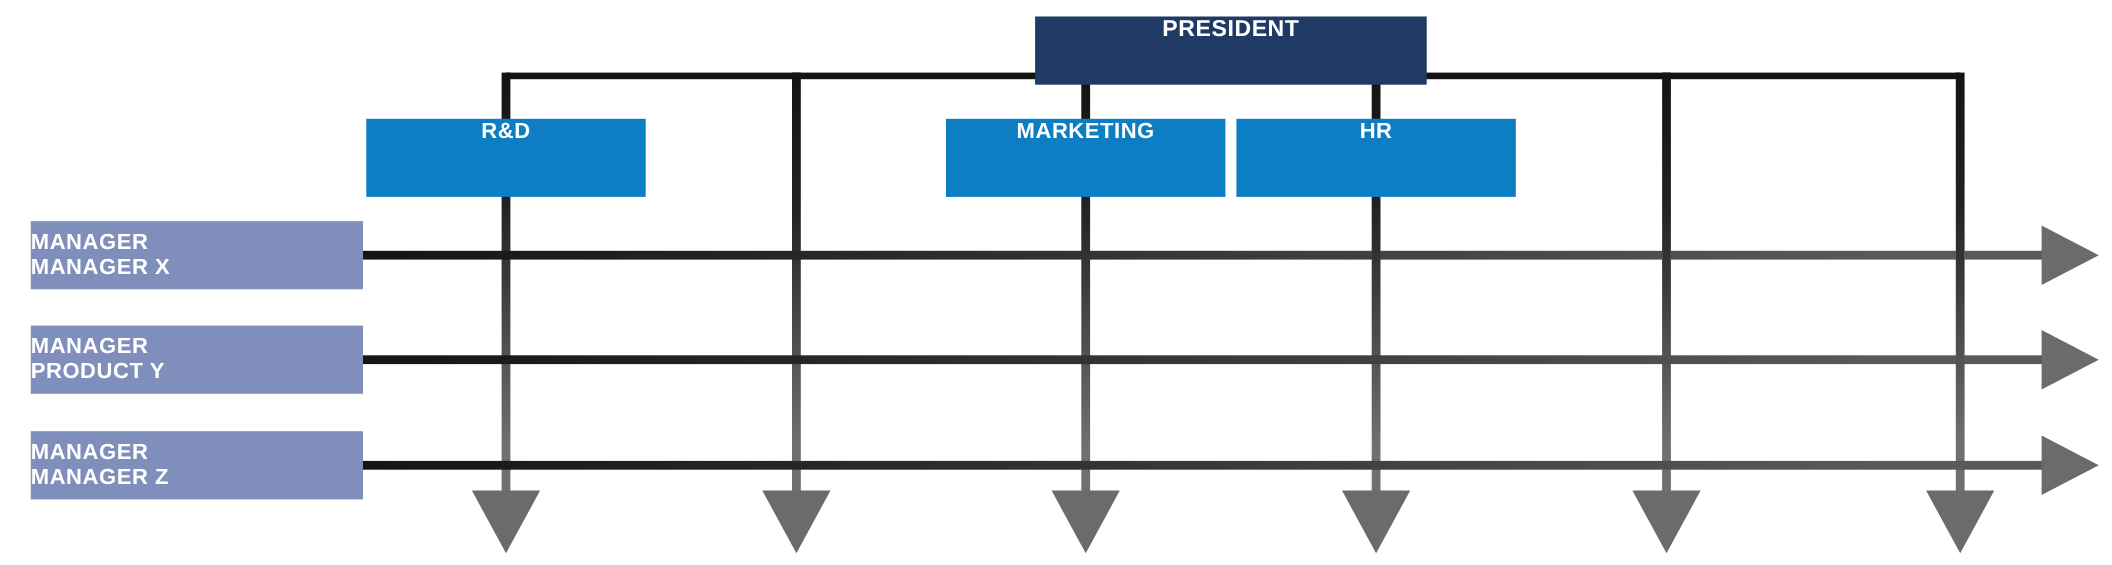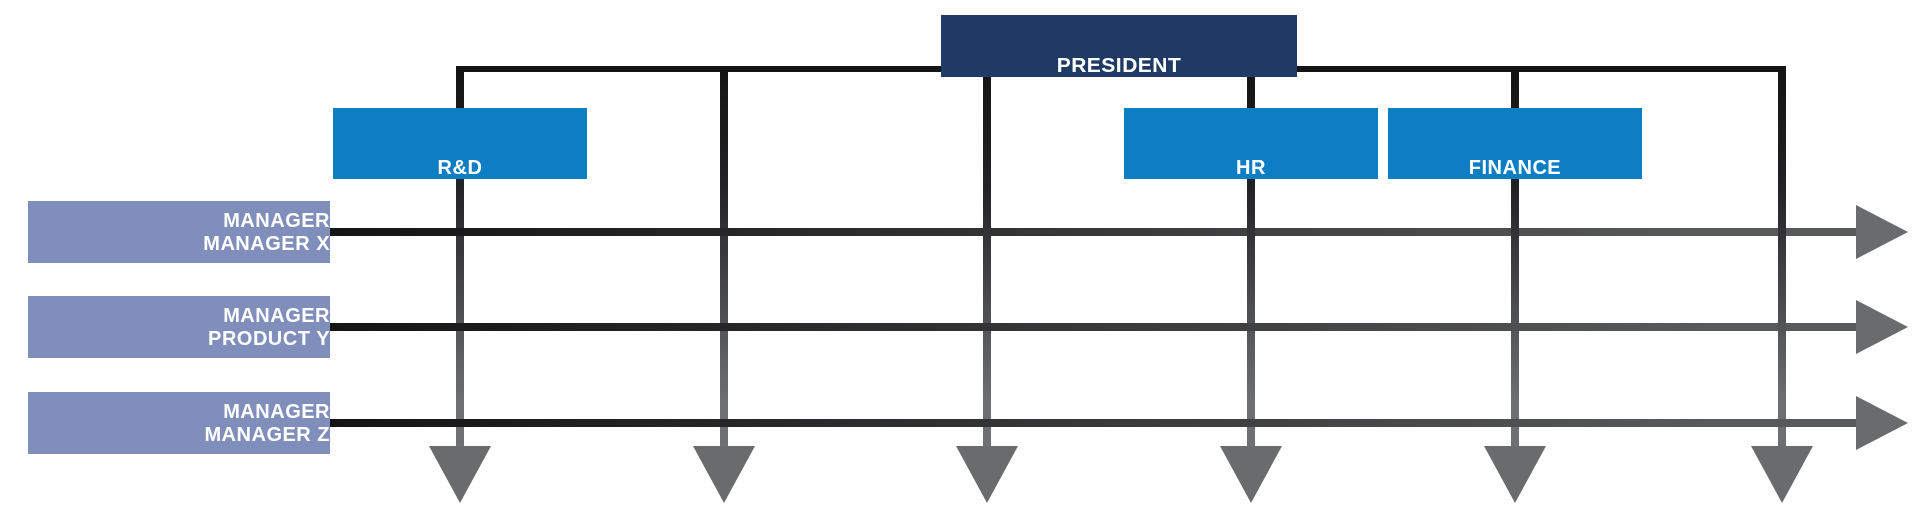--- a/index.html
+++ b/index.html
@@ -44,21 +44,21 @@
   .right-arrow{
     position:absolute;left:1856px;top:calc(var(--cy) - 27px);
     width:0;height:0;
     border-top:27px solid transparent;border-bottom:27px solid transparent;
     border-left:52px solid var(--arrow-gray,#6a6b6d);
     z-index:2;
   }
 
   
   .box{
-    position:absolute;display:flex;align-items:flex-end;justify-content:center;
+    position:absolute;display:flex;align-items:flex-start;justify-content:center;
     color:var(--text,#fff);font-weight:700;text-align:center;
     letter-spacing:.5px;z-index:3;
   }
   .president{
     left:941px;top:15px;width:356px;height:62px;
     background:var(--president-bg,#1f3a64);font-size:21px;
   }
   .dept{
     top:108px;height:71px;width:254px;
     left:calc(var(--cx) - 127px);
@@ -100,25 +100,25 @@
   <div class="right-arrow r1"></div>
   <div class="right-arrow r2"></div>
 
   <div class="box president">
     <span>PRESIDENT</span>
   </div>
 
   <div class="box dept c0">
     <span>R&amp;D</span>
   </div>
+  <div class="box dept c2">
+    <span>MARKETING</span>
+  </div>
   <div class="box dept c3">
     <span>HR</span>
-  </div>
-  <div class="box dept c4">
-    <span>FINANCE</span>
   </div>
 
   <div class="box manager r0">
     <span>MANAGER</span>
     <span>MANAGER X</span>
   </div>
   <div class="box manager r1">
     <span>MANAGER</span>
     <span>PRODUCT Y</span>
   </div>

